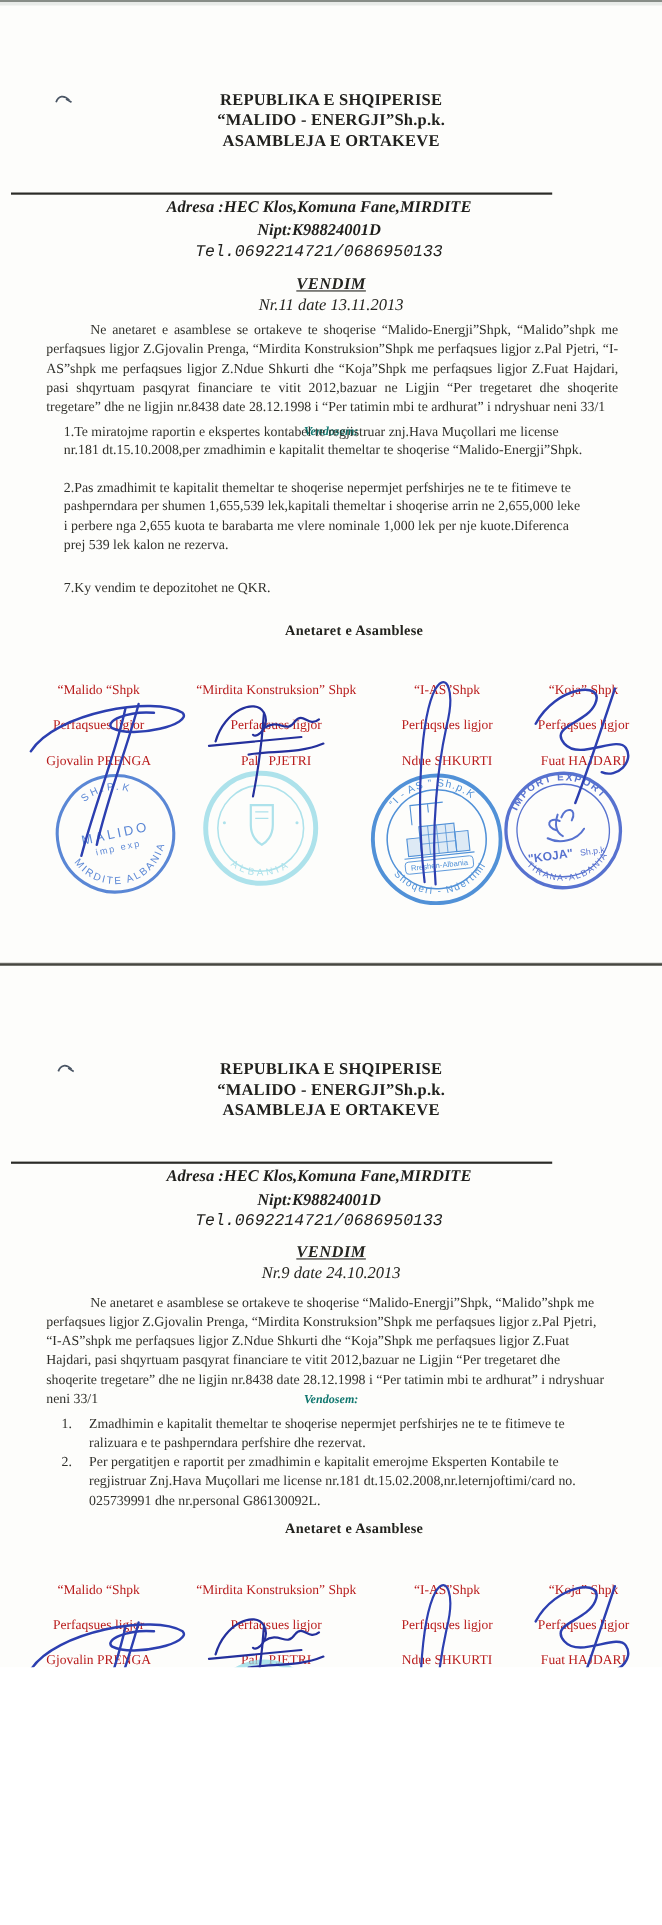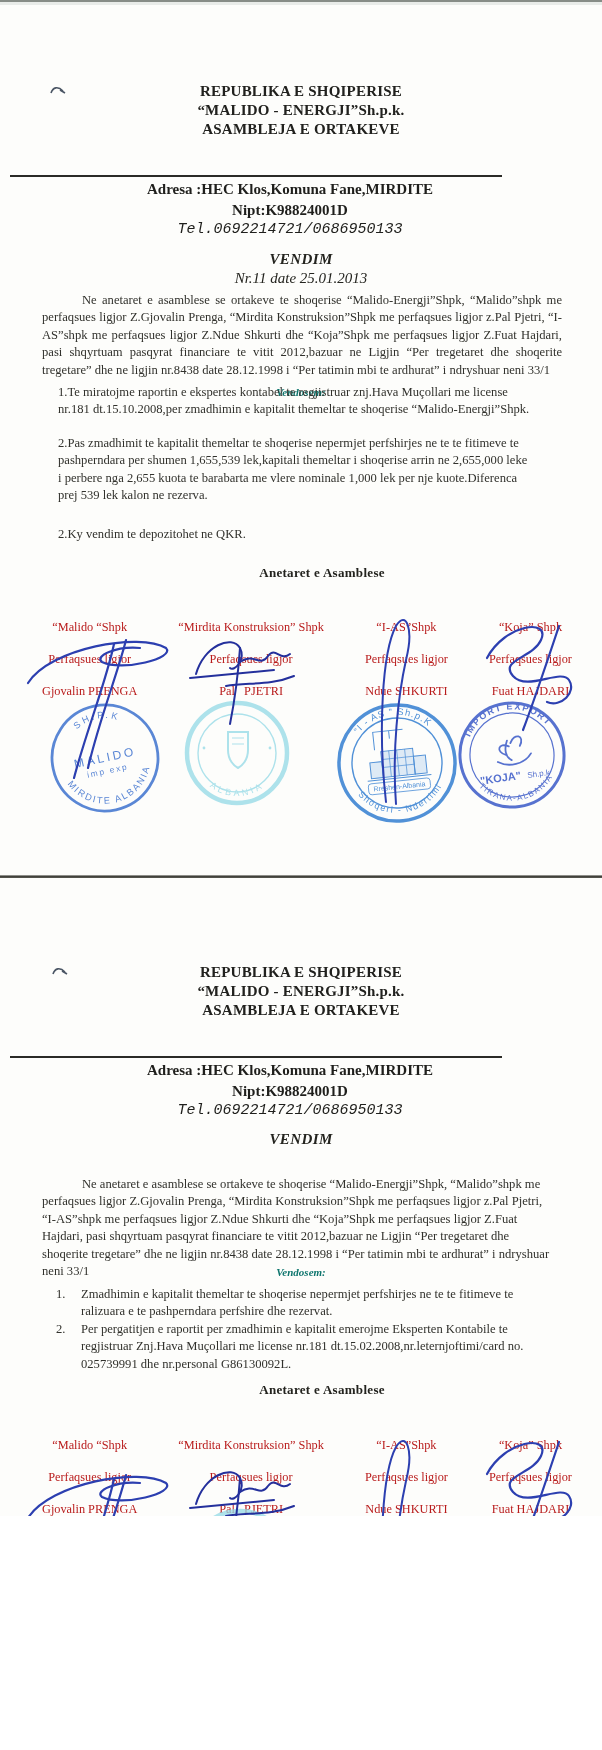--- a/index.html
+++ b/index.html
@@ -13,24 +13,24 @@
   .top-edge2{position:absolute;top:2px;left:0;width:602px;height:3px;background:#e9ece9;}
   .page-divider{position:absolute;top:875px;left:0;width:602px;height:3px;
     background:linear-gradient(#bdbdb8,#3f3f39 45%,#5a5a52);}
   .page{position:absolute;left:0;width:602px;}
   .p1{top:0;height:875px;}
   .p2{top:878px;height:872px;}
   .abs{position:absolute;}
   .doc-header{width:602px;text-align:center;font-weight:bold;font-size:15px;line-height:19px;color:#21211e;letter-spacing:.2px;}
   .rule{border-top:2px solid #2b2b27;height:0;}
   .addr{width:580px;text-align:center;font-size:15px;line-height:20.5px;color:#1f1f1c;}
-  .addr .b{font-weight:bold;}
+  .addr .b{font-weight:bold;font-style:italic;}
   .addr .i{font-style:italic;font-family:Liberation Mono, monospace;}
   .vendim{width:602px;text-align:center;font-size:15px;line-height:19px;font-style:italic;color:#24241f;}
-  .vendim .t{font-weight:bold;letter-spacing:.4px;}
+  .vendim .t{font-weight:bold;letter-spacing:.4px;text-decoration:underline;}
   .intro{font-size:12.6px;line-height:17.4px;text-indent:40px;color:#31312c;}
   .just{text-align:justify;}
   .vendosem{width:602px;text-align:center;font-weight:bold;font-style:italic;font-size:11px;color:#0f766e;}
   .items p{margin:0 0 16px 0;font-size:12.6px;line-height:17.4px;color:#31312c;}
   .list2{font-size:12.6px;line-height:17.4px;color:#31312c;}
   .list2 .li{display:flex;margin:0;}
   .list2 .num{flex:none;width:25px;}
   .list2 .txt{flex:1;}
   .members{width:602px;text-align:center;font-weight:bold;font-size:13px;color:#23231e;letter-spacing:.3px;padding-left:21px;}
   .signers{display:flex;justify-content:space-between;text-align:center;font-size:12.3px;color:#b91c1c;}
@@ -63,31 +63,31 @@
     <div class="abs rule" style="top:175px;left:10px;width:492px;"></div>
 
     <div class="abs addr" style="top:179px;">
       <div class="b">Adresa :HEC Klos,Komuna Fane,MIRDITE</div>
       <div class="b">Nipt:K98824001D</div>
       <div class="i">Tel.0692214721/0686950133</div>
     </div>
 
     <div class="abs vendim" style="top:250px;">
       <div class="t">VENDIM</div>
-      <div>Nr.11 date 25.01.2013</div>
+      <div>Nr.11 date 13.11.2013</div>
     </div>
 
     <p class="abs intro just" style="top:292px;left:42px;width:520px;margin:0;">Ne anetaret e asamblese se ortakeve te shoqerise “Malido-Energji”Shpk, “Malido”shpk me perfaqsues ligjor Z.Gjovalin Prenga, “Mirdita Konstruksion”Shpk me perfaqsues ligjor z.Pal Pjetri, “I-AS”shpk me perfaqsues ligjor Z.Ndue Shkurti dhe “Koja”Shpk me perfaqsues ligjor Z.Fuat Hajdari, pasi shqyrtuam pasqyrat financiare te vitit 2012,bazuar ne Ligjin “Per tregetaret dhe shoqerite tregetare” dhe ne ligjin nr.8438 date 28.12.1998 i “Per tatimin mbi te ardhurat” i ndryshuar neni 33/1</p>
 
     <div class="abs vendosem" style="top:386px;">Vendosem:</div>
 
     <div class="abs items" style="top:384px;left:58px;width:475px;">
       <p>1.Te miratojme raportin e ekspertes kontabel te regjistruar znj.Hava Muçollari me license nr.181 dt.15.10.2008,per zmadhimin e kapitalit themeltar te shoqerise “Malido-Energji”Shpk.</p>
       <p>2.Pas  zmadhimit te kapitalit themeltar te shoqerise nepermjet perfshirjes ne te te fitimeve te pashperndara per shumen 1,655,539 lek,kapitali themeltar i shoqerise arrin ne 2,655,000 leke i perbere nga 2,655 kuota te barabarta me vlere nominale 1,000 lek per nje kuote.Diferenca prej 539 lek kalon ne rezerva.</p>
-      <p style="margin-top:22px;">2.Ky vendim te depozitohet ne QKR.</p>
+      <p style="margin-top:22px;">7.Ky vendim te depozitohet ne QKR.</p>
     </div>
 
     <div class="abs members" style="top:565px;">Anetaret e Asamblese</div>
 
     <div class="abs signers" style="top:620px;left:42px;width:530px;">
       <div class="sig-col">
         <span class="company">“Malido “Shpk</span>
         <span class="role">Perfaqsues ligjor</span>
         <span class="name">Gjovalin PRENGA</span>
       </div>
@@ -239,20 +239,21 @@
     <div class="abs rule" style="top:178px;left:10px;width:492px;"></div>
 
     <div class="abs addr" style="top:182px;">
       <div class="b">Adresa :HEC Klos,Komuna Fane,MIRDITE</div>
       <div class="b">Nipt:K98824001D</div>
       <div class="i">Tel.0692214721/0686950133</div>
     </div>
 
     <div class="abs vendim" style="top:252px;">
       <div class="t">VENDIM</div>
+      <div>Nr.9 date 24.10.2013</div>
     </div>
 
     <p class="abs intro" style="top:298px;left:42px;width:512px;margin:0;">Ne anetaret e asamblese se ortakeve te shoqerise “Malido-Energji”Shpk, “Malido”shpk me perfaqsues ligjor Z.Gjovalin Prenga, “Mirdita Konstruksion”Shpk me perfaqsues ligjor z.Pal Pjetri, “I-AS”shpk me perfaqsues ligjor Z.Ndue Shkurti dhe “Koja”Shpk me perfaqsues ligjor Z.Fuat Hajdari, pasi shqyrtuam pasqyrat financiare te vitit 2012,bazuar ne Ligjin “Per tregetaret dhe shoqerite tregetare” dhe ne ligjin nr.8438 date 28.12.1998 i “Per tatimin mbi te ardhurat” i ndryshuar neni 33/1</p>
 
     <div class="abs vendosem" style="top:388px;">Vendosem:</div>
 
     <div class="abs list2" style="top:408px;left:56px;width:492px;">
       <div class="li">
         <span class="num">1.</span>
         <span class="txt">Zmadhimin e kapitalit themeltar te shoqerise nepermjet perfshirjes ne te te fitimeve te ralizuara e te pashperndara perfshire dhe rezervat.</span>

